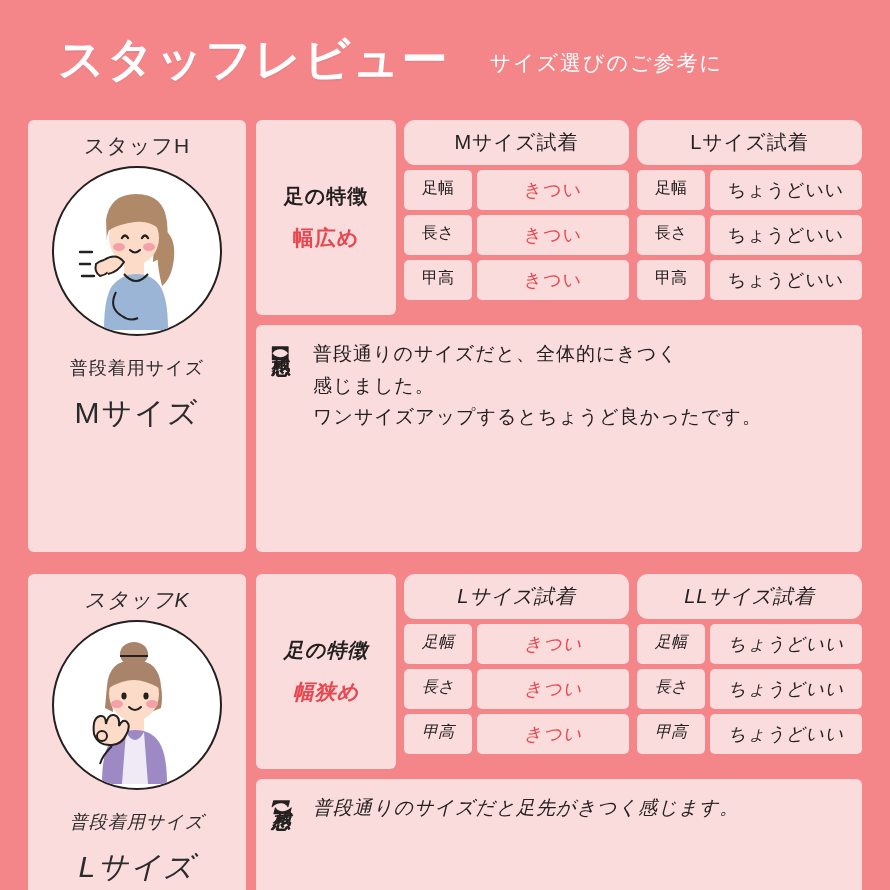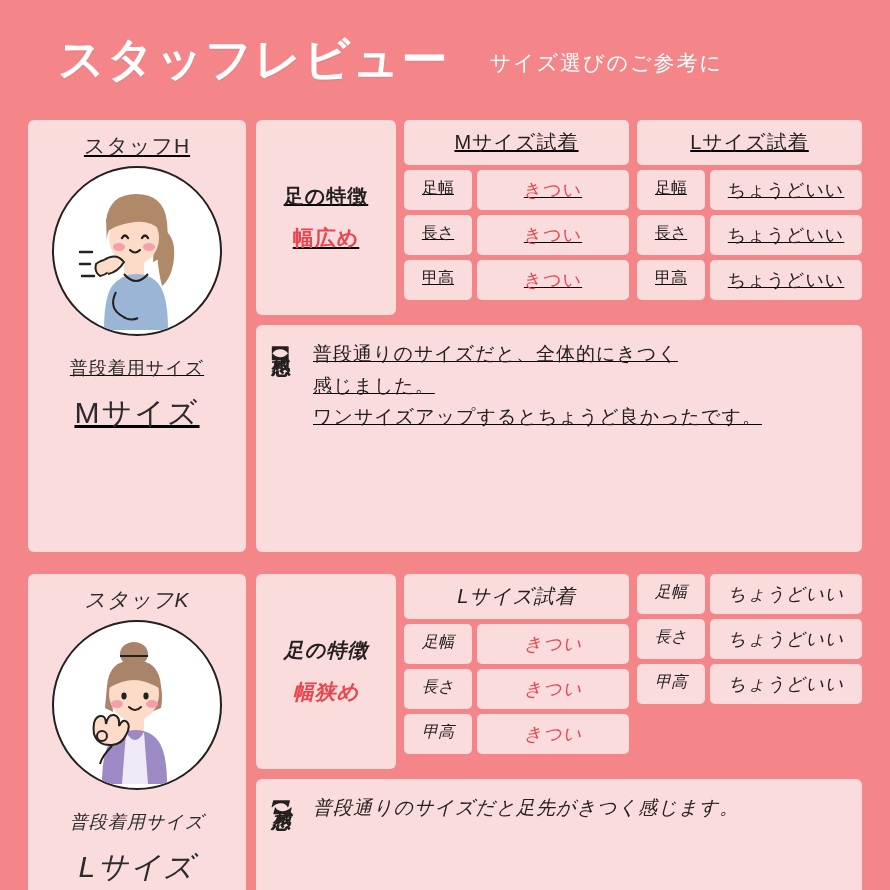--- a/index.html
+++ b/index.html
@@ -128,21 +128,21 @@
   }
 
   .size-table {
     flex: 1;
     display: flex;
     flex-direction: column;
     gap: 5px;
   }
   .size-table-head {
     background: #fbdcdd;
-    border-radius: 5px;
+    border-radius: 11px;
     text-align: center;
     font-size: 20px;
     color: #23201f;
     padding: 9px 0;
     letter-spacing: 1px;
   }
   .size-row {
     display: flex;
     gap: 5px;
   }
@@ -203,21 +203,21 @@
 </head>
 <body>
 
 <div class="page">
 
   <div class="header">
     <div class="header-title">スタッフレビュー</div>
     <div class="header-sub">サイズ選びのご参考に</div>
   </div>
 
-  <div class="card" style="height:432px;text-decoration:underline;">
+  <div class="card" style="height:432px;">
     <div class="profile">
       <div class="profile-name">スタッフH</div>
       <div class="avatar-wrap">
         <svg width="162" height="162" viewBox="0 0 162 162">
 
           <path d="M52 52 q4-26 30-26 q28 0 31 28 q2 20 -2 34 l-12 6 q2-30 -10-36 q-14 8 -34 4 q-3 6 -2 16 z" fill="#b08968"></path>
 
           <path d="M108 60 q14 8 12 30 q-2 20 -12 28 q-6-24 -4-40 z" fill="#b08968"></path>
 
           <path d="M70 92 h20 v18 h-20 z" fill="#fcdcc8"></path>
@@ -357,20 +357,21 @@
             <div class="cell-label">長さ</div>
             <div class="cell-value val-tight">きつい</div>
           </div>
           <div class="size-row">
             <div class="cell-label">甲高</div>
             <div class="cell-value val-tight">きつい</div>
           </div>
         </div>
 
         <div class="size-table">
+          <div class="size-table-head">LLサイズ試着</div>
           <div class="size-row">
             <div class="cell-label">足幅</div>
             <div class="cell-value val-ok">ちょうどいい</div>
           </div>
           <div class="size-row">
             <div class="cell-label">長さ</div>
             <div class="cell-value val-ok">ちょうどいい</div>
           </div>
           <div class="size-row">
             <div class="cell-label">甲高</div>

